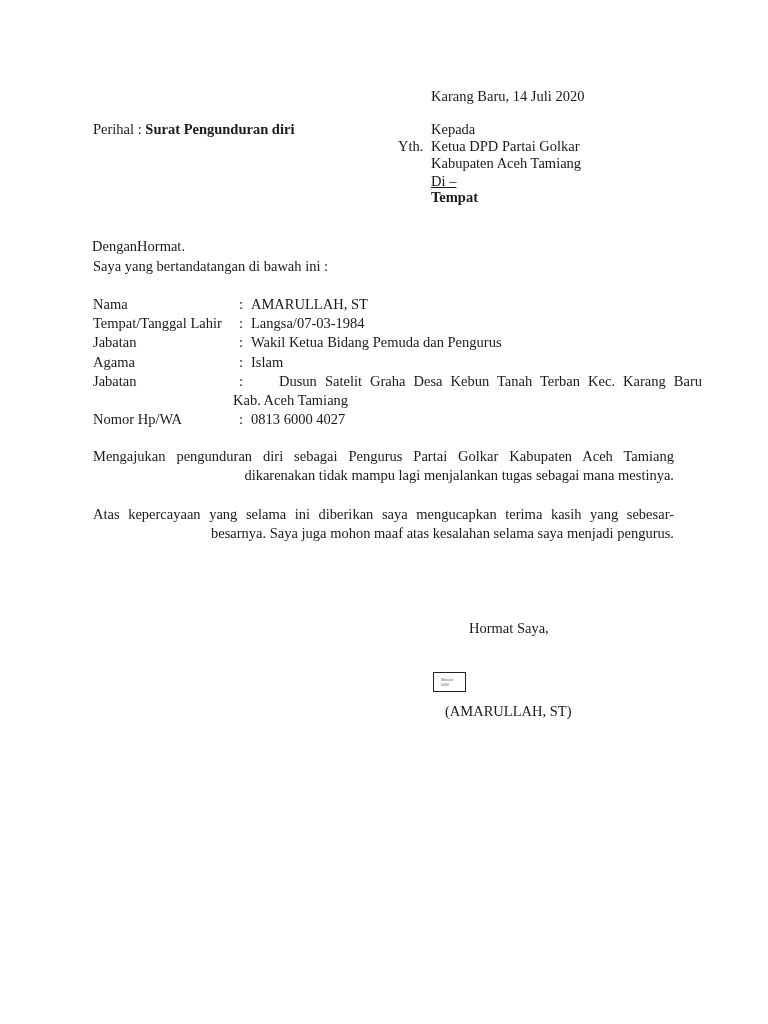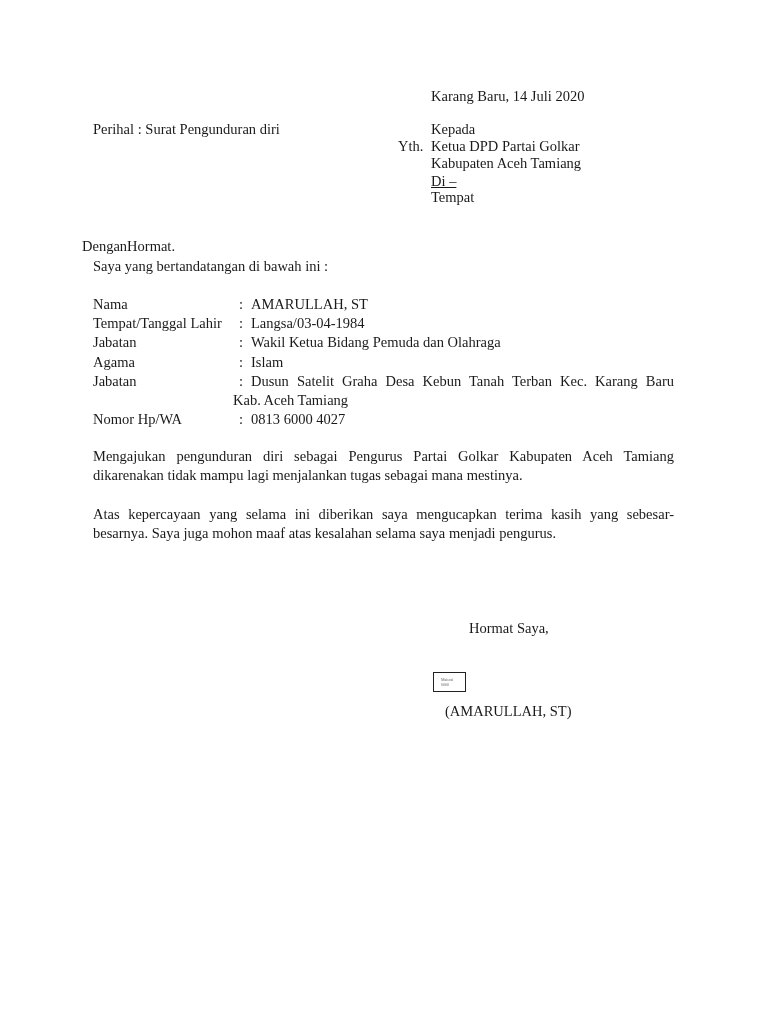--- a/index.html
+++ b/index.html
@@ -1,22 +1,22 @@
 <!DOCTYPE html>
 <html><head>
 <meta charset="utf-8">
 <style>
   html, body { margin: 0; padding: 0; background: #ffffff; }
   body { width: 768px; height: 1024px; position: relative; overflow: hidden;
          font-family: "Liberation Serif", "DejaVu Serif", serif; font-size: 14.5px; color: #1a1a1a; }
   .abs { position: absolute; white-space: nowrap; line-height: 19px; }
-  .bold { font-weight: normal; }
+  .bold { font-weight: bold; }
   .para { position: absolute; left: 93px; width: 581px; line-height: 19px; }
   .para .l1 { display: block; text-align: justify; text-align-last: justify; }
-  .para .l2 { display: block; text-align: left; }
+  .para .l2 { display: block; text-align: right; }
   .row { position: absolute; left: 93px; height: 19px; line-height: 19px; white-space: nowrap; }
   .row .lbl { position: absolute; left: 0; }
   .row .colon { position: absolute; left: 146px; }
   .row .val { position: absolute; left: 158px; }
   .stamp { position: absolute; left: 433px; top: 672px; width: 33px; height: 20px; border: 1.5px solid #222; box-sizing: border-box; }
   .stamp span { position: absolute; left: 7px; font-size: 4px; line-height: 5px; color: #666; font-family: "Liberation Serif", serif; }
 </style>
 </head>
 <body>
 
@@ -30,48 +30,48 @@
 
   <div>
     <div class="abs" style="left:431px; top:120px;">Kepada</div>
     <div class="abs" style="left:398px; top:137px;">Yth.</div>
     <div class="abs" style="left:431px; top:137px;">Ketua DPD Partai Golkar</div>
     <div class="abs" style="left:431px; top:154px;">Kabupaten Aceh Tamiang</div>
     <div class="abs" style="left:431px; top:172px;text-decoration:underline;">Di –</div>
     <div class="abs bold" style="left:431px; top:188px;">Tempat</div>
   </div>
 
-  <div class="abs" style="left:82px; top:237px;">DenganHormat.</div>
+  <div class="abs" style="left:92px; top:237px;">DenganHormat.</div>
   <div class="abs" style="left:93px; top:257px;">Saya yang bertandatangan di bawah ini :</div>
 
   <div>
     <div class="row" style="top:295px;">
       <span class="lbl">Nama</span>
       <span class="colon">:</span>
       <span class="val">AMARULLAH, ST</span>
     </div>
     <div class="row" style="top:314px;">
       <span class="lbl">Tempat/Tanggal Lahir</span>
       <span class="colon">:</span>
-      <span class="val">Langsa/03-04-1984</span>
+      <span class="val">Langsa/07-03-1984</span>
     </div>
     <div class="row" style="top:333px;">
       <span class="lbl">Jabatan</span>
       <span class="colon">:</span>
-      <span class="val">Wakil Ketua Bidang Pemuda dan Olahraga</span>
+      <span class="val">Wakil Ketua Bidang Pemuda dan Pengurus</span>
     </div>
     <div class="row" style="top:353px;">
       <span class="lbl">Agama</span>
       <span class="colon">:</span>
       <span class="val">Islam</span>
     </div>
     <div class="row" style="top:372px;">
       <span class="lbl">Jabatan</span>
       <span class="colon">:</span>
-      <span class="val" style="width:423px; text-align:justify; text-align-last:justify; display:block;">Dusun Satelit Graha Desa Kebun Tanah Terban Kec. Karang Baru</span>
+      <span class="val" style="width:423px; text-align:justify; text-align-last:justify; display:block;margin-left:28px;">Dusun Satelit Graha Desa Kebun Tanah Terban Kec. Karang Baru</span>
     </div>
     <div class="abs" style="left:233px; top:391px;">Kab.  Aceh Tamiang</div>
     <div class="row" style="top:410px;">
       <span class="lbl">Nomor Hp/WA</span>
       <span class="colon">:</span>
       <span class="val">0813 6000 4027</span>
     </div>
   </div>
 
   <div class="para" style="top:447px;">

